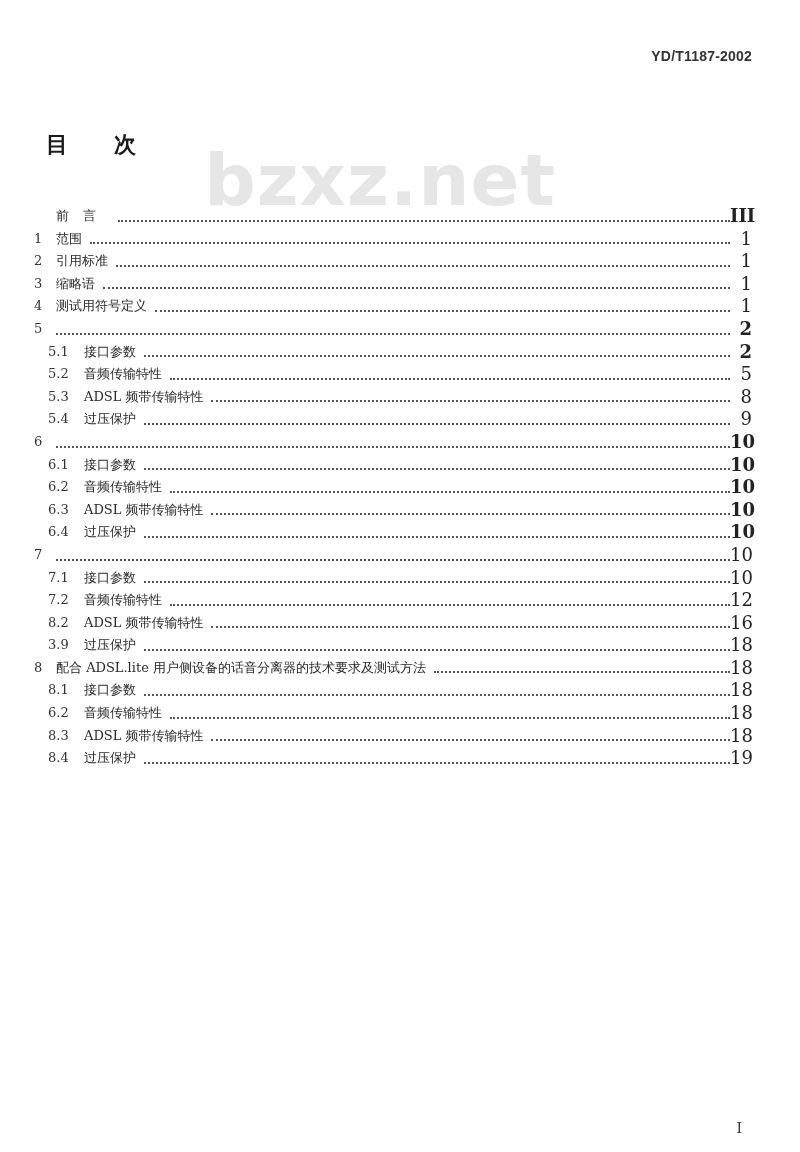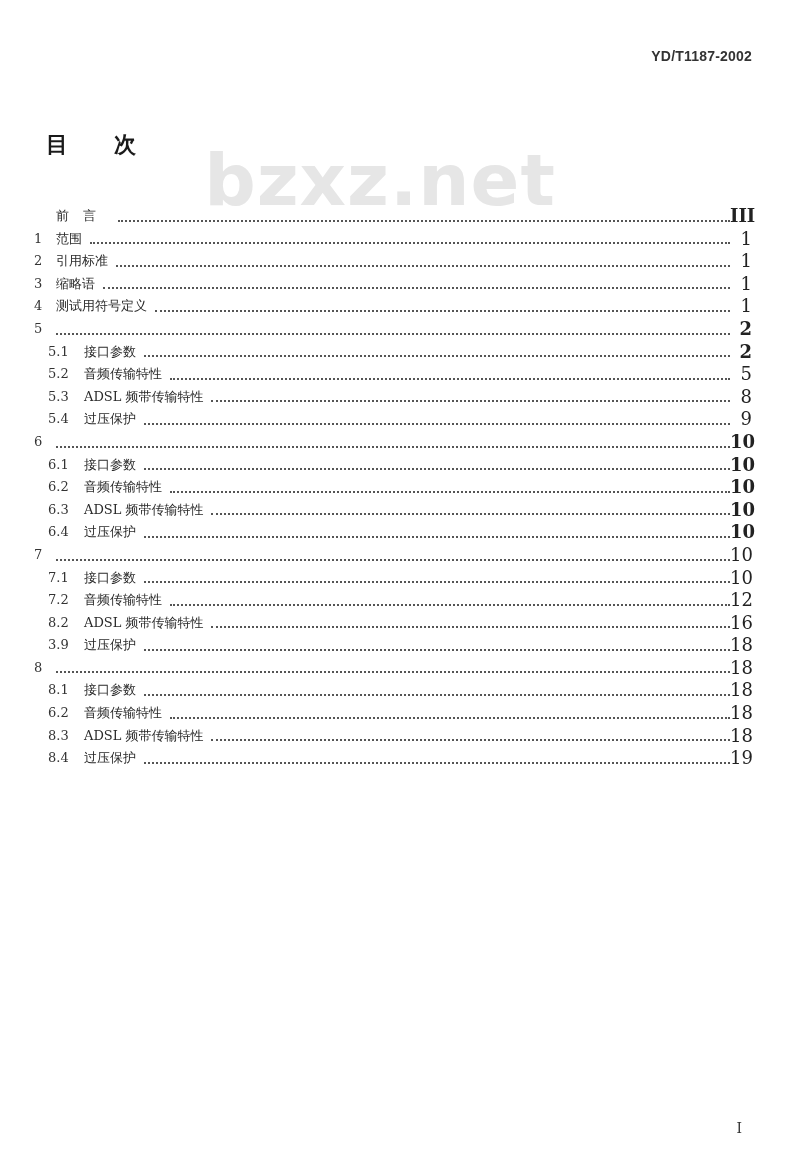--- a/index.html
+++ b/index.html
@@ -242,20 +242,21 @@
       <span class="toc-page">16</span>
     </div>
     <div class="toc-row sub">
       <span class="toc-num">3.9</span>
       <span class="toc-label">过压保护</span>
       <span class="toc-dots"></span>
       <span class="toc-page">18</span>
     </div>
     <div class="toc-row">
       <span class="toc-num">8</span>
+      <span class="toc-label">配合 ADSL.lite 用户侧设备的话音分离器的技术要求及测试方法</span>
       <span class="toc-dots"></span>
       <span class="toc-page">18</span>
     </div>
     <div class="toc-row sub">
       <span class="toc-num">8.1</span>
       <span class="toc-label">接口参数</span>
       <span class="toc-dots"></span>
       <span class="toc-page">18</span>
     </div>
     <div class="toc-row sub">

